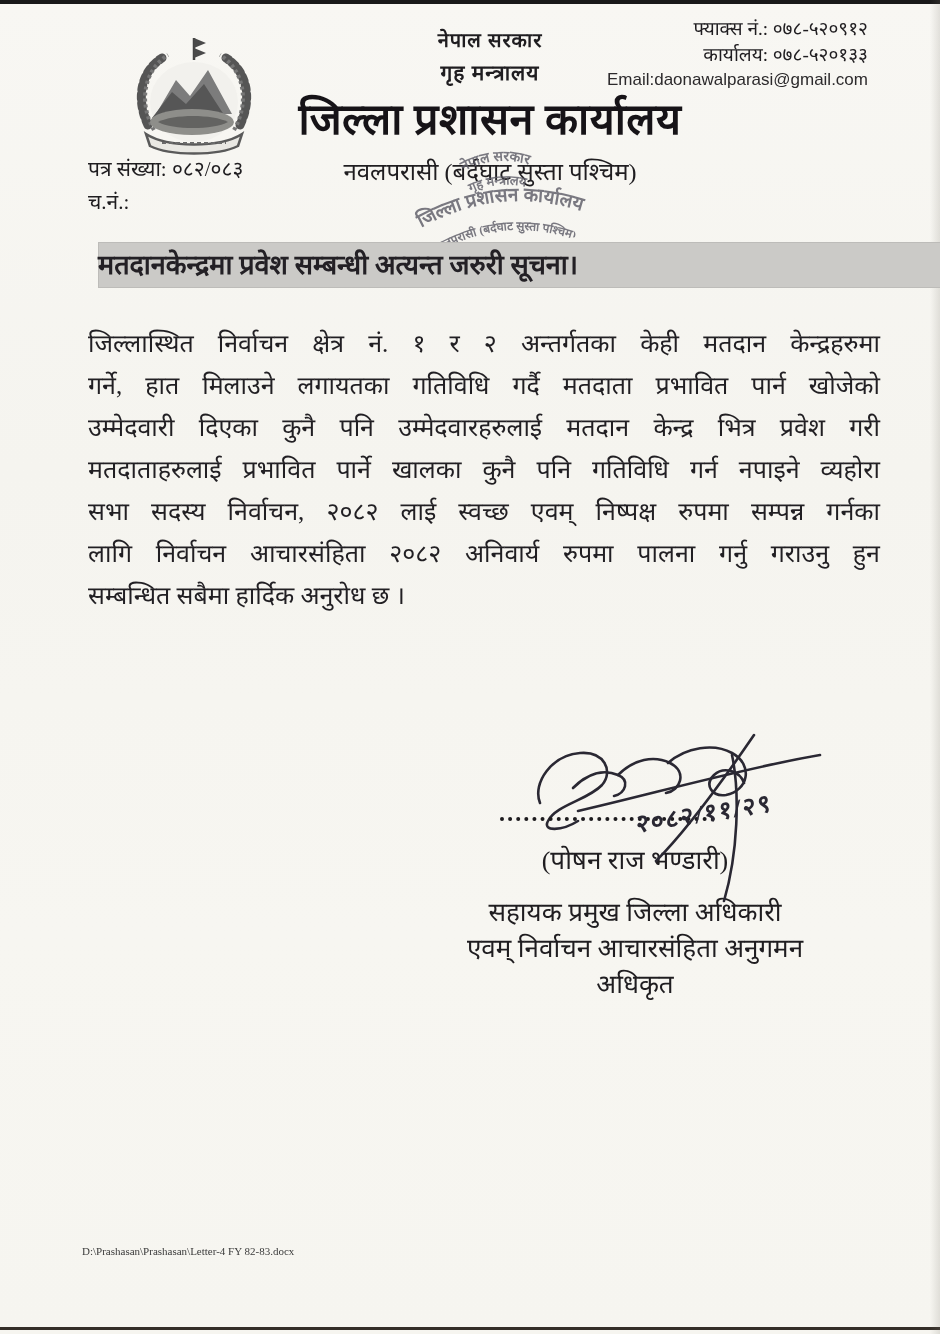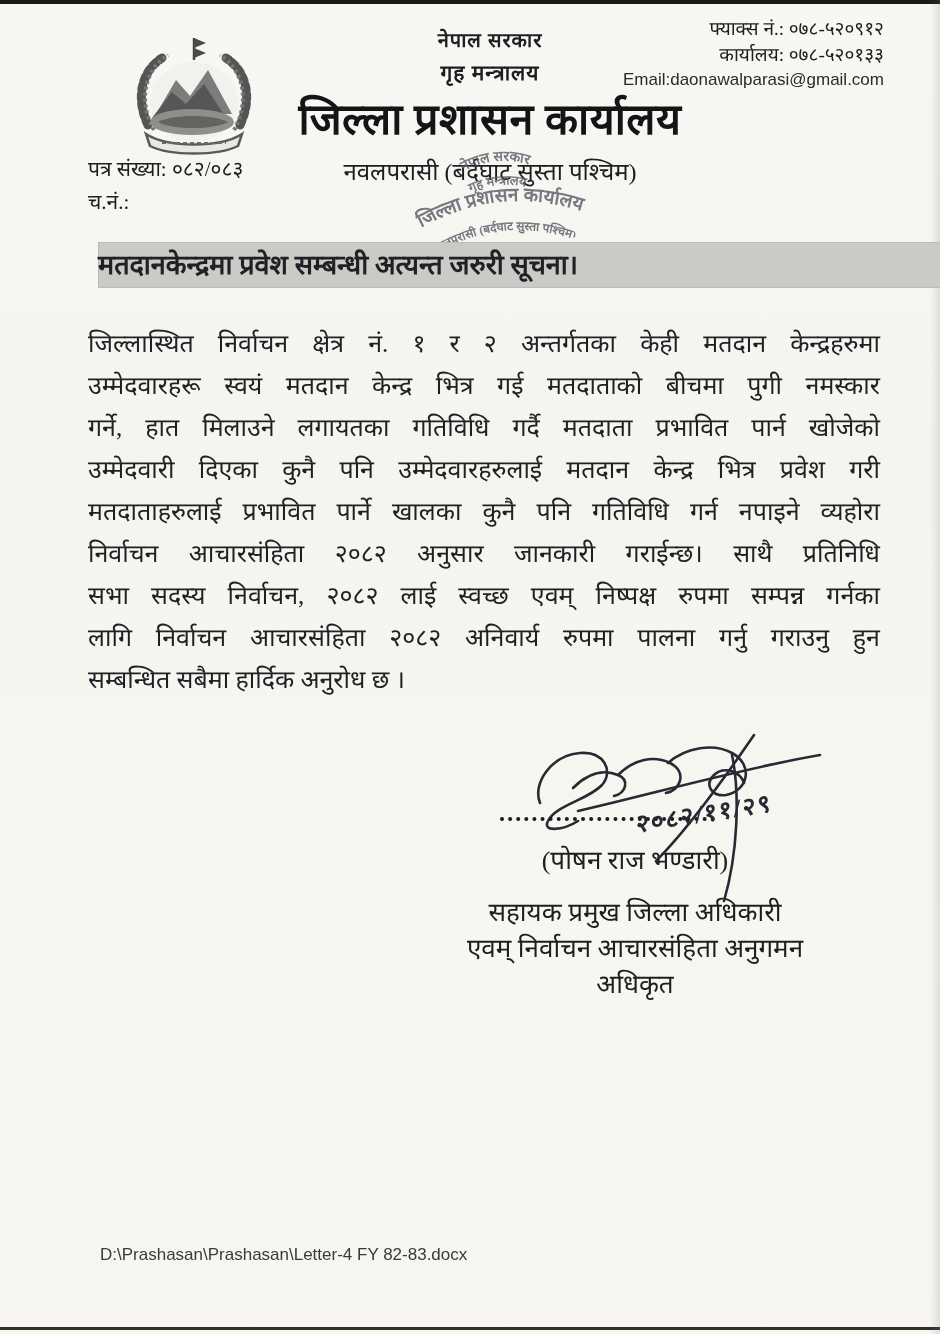--- a/index.html
+++ b/index.html
@@ -15,21 +15,21 @@
   .edge-right-shade{position:absolute;top:0;right:0;width:10px;height:100%;
     background:linear-gradient(270deg,rgba(120,115,105,.18),rgba(120,115,105,0));}
 
   
   .emblem{position:absolute;left:128px;top:30px;width:132px;height:132px;}
   .head-center{position:absolute;left:230px;top:26px;width:520px;text-align:center;}
   .gov-line{font-size:20px;font-weight:bold;letter-spacing:1px;}
   .ministry-line{font-size:21px;font-weight:bold;margin-top:5px;letter-spacing:1px;}
   .office-line{font-size:43px;font-weight:bold;margin-top:2px;color:#161317;letter-spacing:0.5px;white-space:nowrap;}
   .district-line{font-size:24px;margin-top:7px;}
-  .head-right{position:absolute;right:56px;top:16px;text-align:right;line-height:1.38;}
+  .head-right{position:absolute;right:72px;top:16px;text-align:right;line-height:1.38;}
   .fax-line,.phone-line{font-size:19px;}
   .email-line{font-size:17px;font-family:"Liberation Sans","DejaVu Sans",sans-serif;color:#2c2a2c;}
 
   
   .ref-block{position:absolute;left:88px;top:153px;font-size:21px;line-height:1.55;}
 
   
   .stamp{position:absolute;left:368px;top:130px;width:260px;height:115px;
     transform:rotate(-6deg);opacity:.82;}
   .stamp text{fill:#5e5d68;font-weight:bold;font-family:"Liberation Serif","DejaVu Serif",serif;}
@@ -50,22 +50,22 @@
   .sign-block{position:absolute;left:430px;top:745px;width:410px;text-align:center;}
   .sig-svg{position:absolute;left:88px;top:-12px;width:330px;height:185px;pointer-events:none;}
   .dotted-line{position:absolute;left:70px;top:72px;width:215px;border-bottom:4px dotted #1d1b1e;}
   .sig-date{position:absolute;left:205px;top:50px;font-size:25px;font-weight:bold;color:#2a2833;
     transform:rotate(-9deg) skewX(-6deg);letter-spacing:2px;white-space:nowrap;}
   .sig-name{margin-top:96px;font-size:26px;}
   .sig-title1{margin-top:16px;font-size:26px;}
   .sig-title2{font-size:26px;}
 
   
-  .footer-path{position:absolute;left:100px;top:1245px;font-size:17px;color:#3a3a3a;
-    font-family:Liberation Sans, sans-serif;}
+  .footer-path{position:absolute;left:82px;top:1245px;font-size:11px;color:#3a3a3a;
+    font-family:Liberation Serif, serif;}
 </style>
 </head>
 <body>
 
 <div class="page">
 
   <div class="edge-top"></div>
   <div class="edge-bottom"></div>
   <div class="edge-right-shade"></div>
 
@@ -119,25 +119,23 @@
     <text font-size="14"><textPath href="#arc1" startOffset="50%" text-anchor="middle">नेपाल सरकार</textPath></text>
     <text font-size="13"><textPath href="#arc2" startOffset="50%" text-anchor="middle">गृह मन्त्रालय</textPath></text>
     <text font-size="19"><textPath href="#arc3" startOffset="50%" text-anchor="middle">जिल्ला प्रशासन कार्यालय</textPath></text>
     <text font-size="12"><textPath href="#arc4" startOffset="50%" text-anchor="middle">नवलपरासी (बर्दघाट सुस्ता पश्चिम)</textPath></text>
   </svg>
 
   <div class="subject-bar">मतदानकेन्द्रमा प्रवेश सम्बन्धी अत्यन्त जरुरी सूचना।</div>
 
   <div class="body-text">
     <span class="bline">जिल्लास्थित निर्वाचन क्षेत्र नं. १ र २ अन्तर्गतका केही मतदान केन्द्रहरुमा</span>
-    <span class="bline">उम्मेदवारहरू स्वयं मतदान केन्द्र भित्र गई मतदाताको बीचमा पुगी नमस्कार</span>
     <span class="bline">गर्ने, हात मिलाउने लगायतका गतिविधि गर्दै मतदाता प्रभावित पार्न खोजेको</span>
     <span class="bline">उम्मेदवारी दिएका कुनै पनि उम्मेदवारहरुलाई मतदान केन्द्र भित्र प्रवेश गरी</span>
     <span class="bline">मतदाताहरुलाई प्रभावित पार्ने खालका कुनै पनि गतिविधि गर्न नपाइने व्यहोरा</span>
-    <span class="bline">निर्वाचन आचारसंहिता २०८२ अनुसार जानकारी गराईन्छ। साथै प्रतिनिधि</span>
     <span class="bline">सभा सदस्य निर्वाचन, २०८२ लाई स्वच्छ एवम् निष्पक्ष रुपमा सम्पन्न गर्नका</span>
     <span class="bline">लागि निर्वाचन आचारसंहिता २०८२ अनिवार्य रुपमा पालना गर्नु गराउनु हुन</span>
     <span class="bline last">सम्बन्धित सबैमा हार्दिक अनुरोध छ ।</span>
   </div>
 
   <div class="sign-block">
     <svg class="sig-svg" viewBox="0 0 330 185" xmlns="http://www.w3.org/2000/svg">
       <g fill="none" stroke="#2a2833" stroke-width="2.6" stroke-linecap="round">
 
         <path d="M22,70 C14,50 34,22 62,20 C86,18 96,38 84,52 C70,67 38,72 30,88 C24,99 44,98 60,88"></path>

